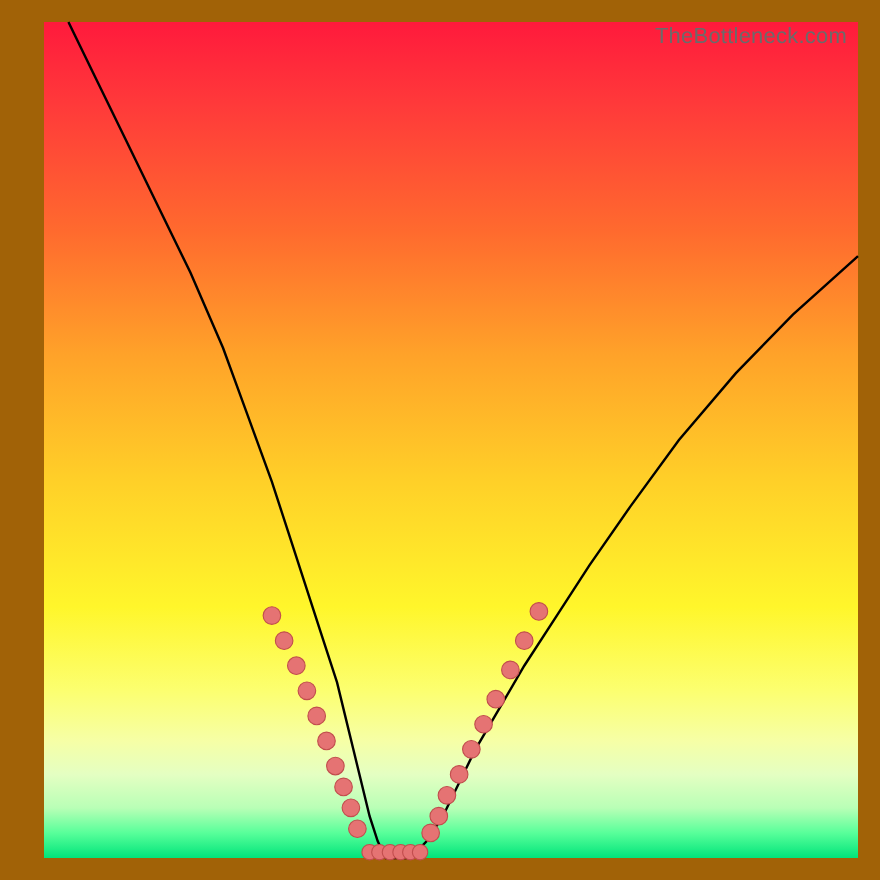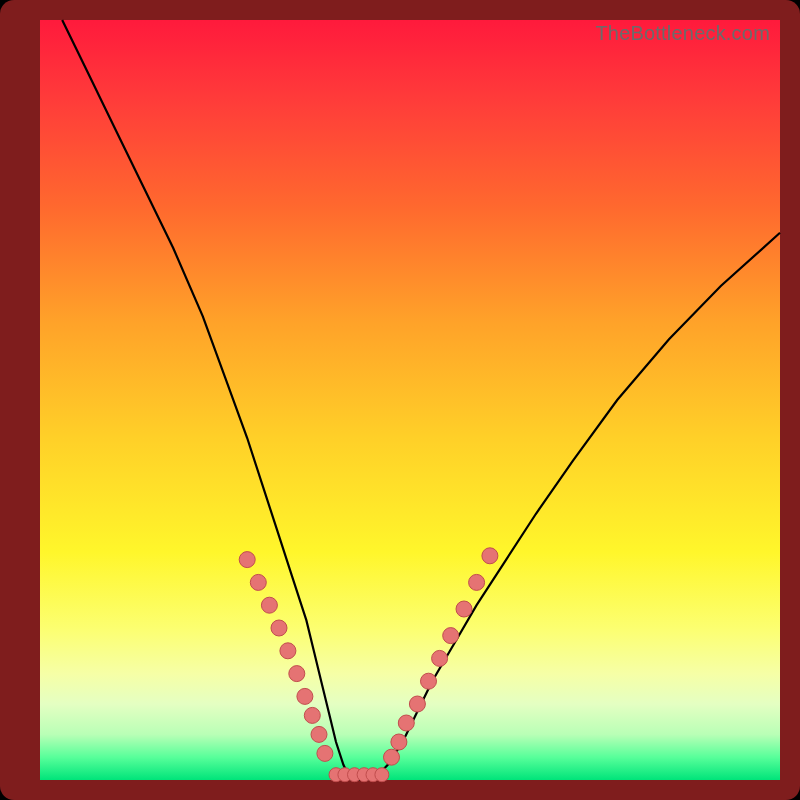--- a/index.html
+++ b/index.html
@@ -8,22 +8,21 @@
     width: 800px;
     height: 800px;
     overflow: hidden;
     background: #000;
     font-family: Arial, Helvetica, sans-serif;
   }
   .stage {
     position: relative;
     width: 800px;
     height: 800px;
-    background: #7f1d1d;
-    border-radius: 14px;
+    background: #a16207;
   }
   .plot {
     position: absolute;
     left: 40px;
     top: 20px;
     width: 740px;
     height: 760px;
     background: linear-gradient(
       to bottom,
       #ff1a3c 0%,

